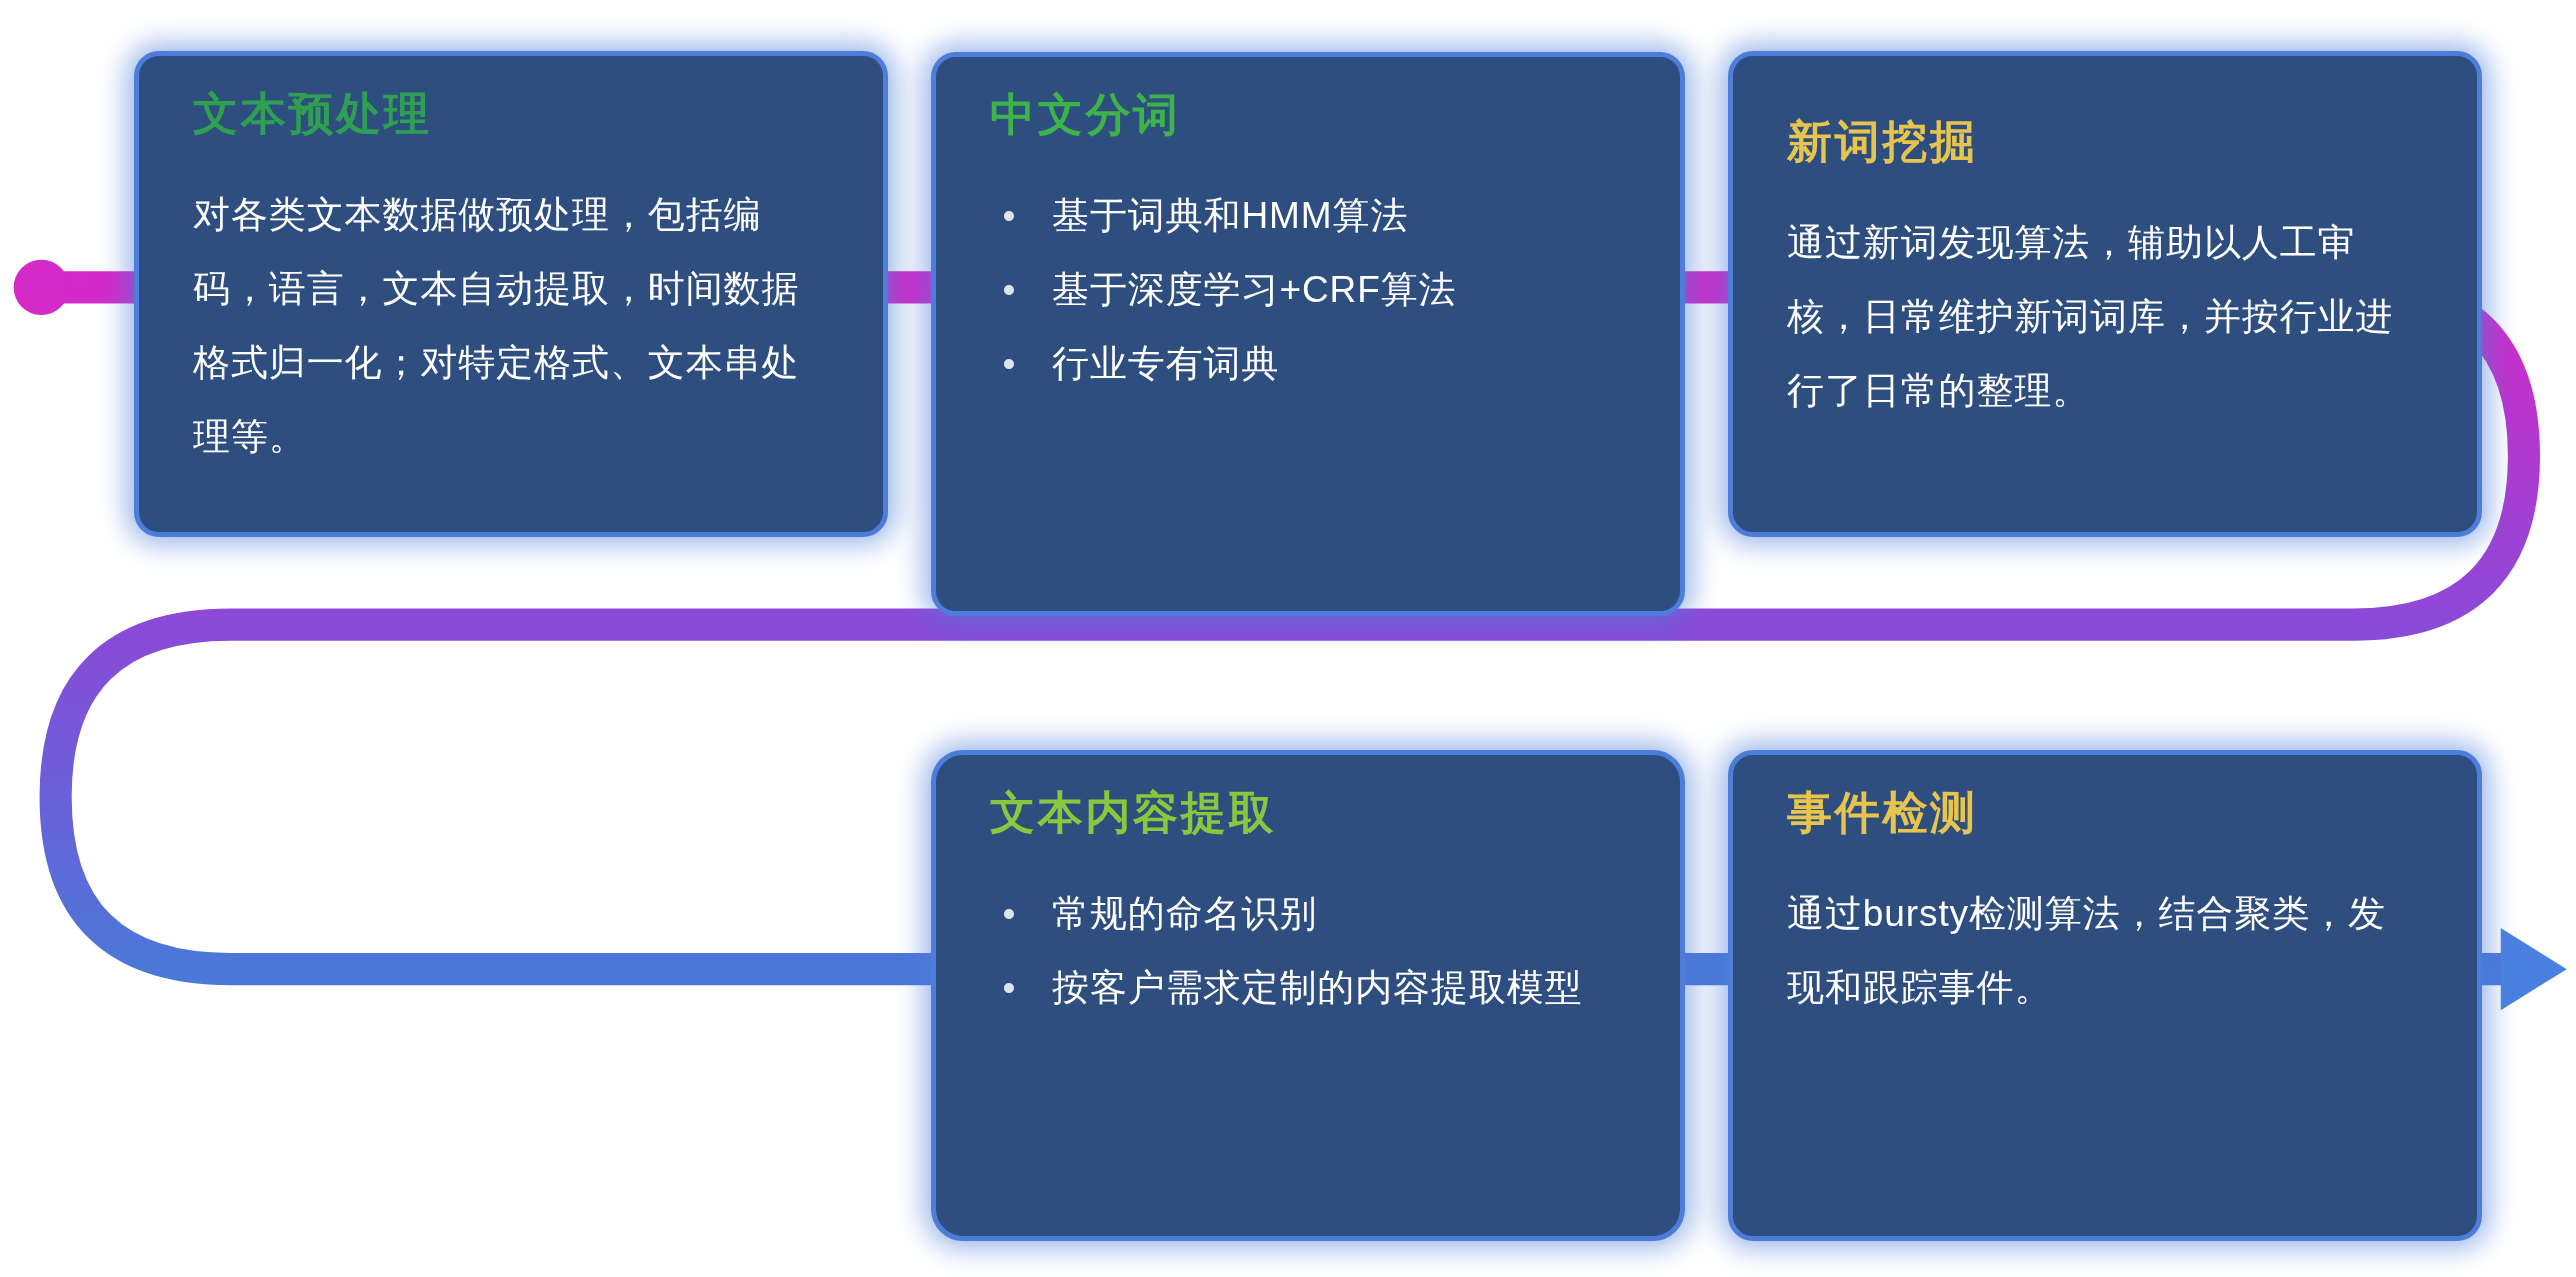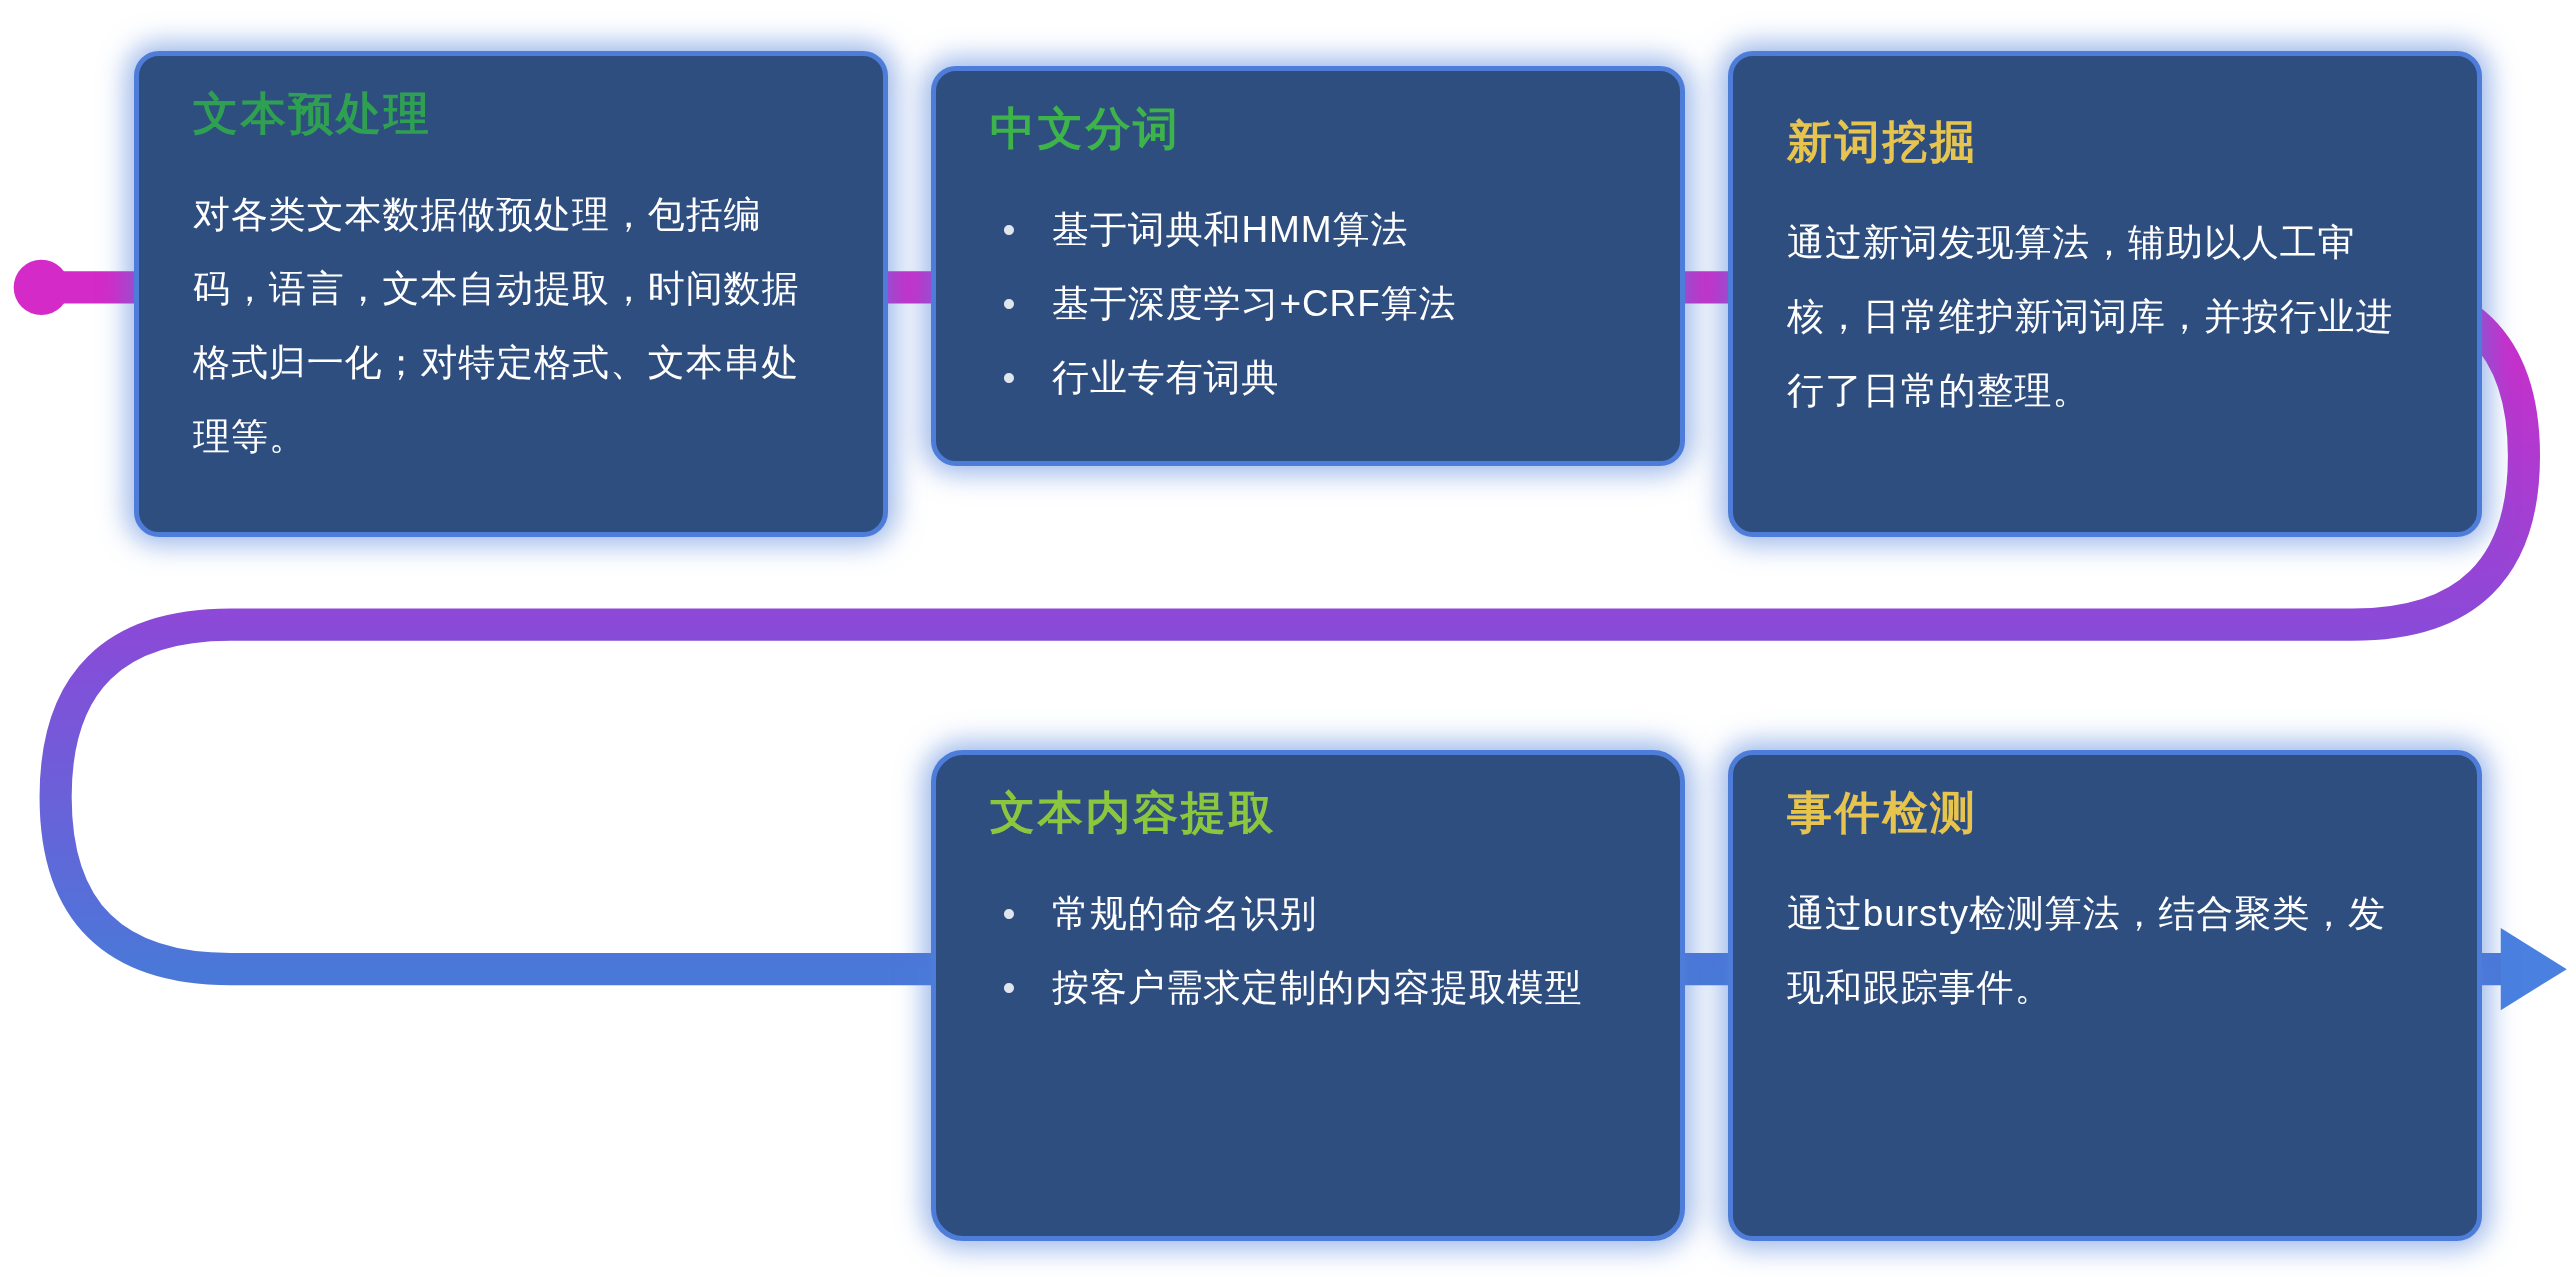--- a/index.html
+++ b/index.html
@@ -22,21 +22,21 @@
     position:absolute;
     width:754px;
     border-radius:25px;
     border:5.4px solid #4d7dd9;
     background:#2f4e80;
     box-shadow:0 0 27px 8px rgba(77,125,217,0.55);
     padding:31px 54px 36px 54px;
     z-index:1;
   }
   .c1 { left:134px;  top:51px;  height:486px; }
-  .c2 { left:931px; top:66px;  height:400px; }
+  .c2 { left:931px; top:52px;  height:564px; }
   .c3 { left:1728px; top:51px;  height:486px; }
   .c4 { left:134px;  top:750px; height:491px; }
   .c5 { left:931px; top:750px; height:491px; }
   .c6 { left:1728px; top:750px; height:491px; }
   .card-title {
     font-size:45px;
     font-weight:bold;
     letter-spacing:2.7px;
     line-height:1.2;
     margin-bottom:37px;

